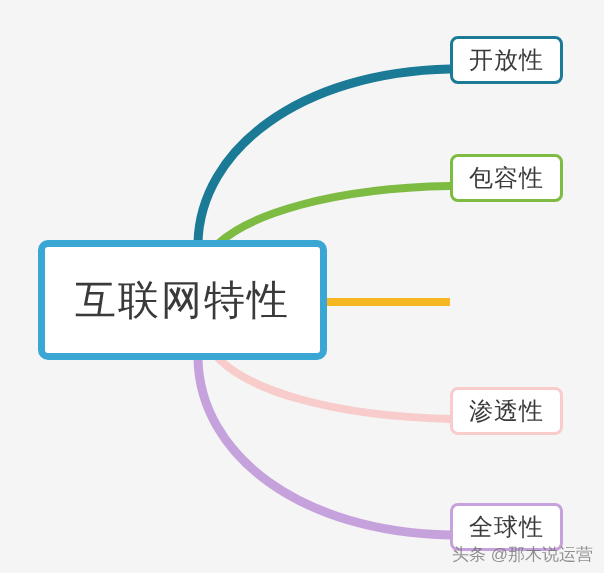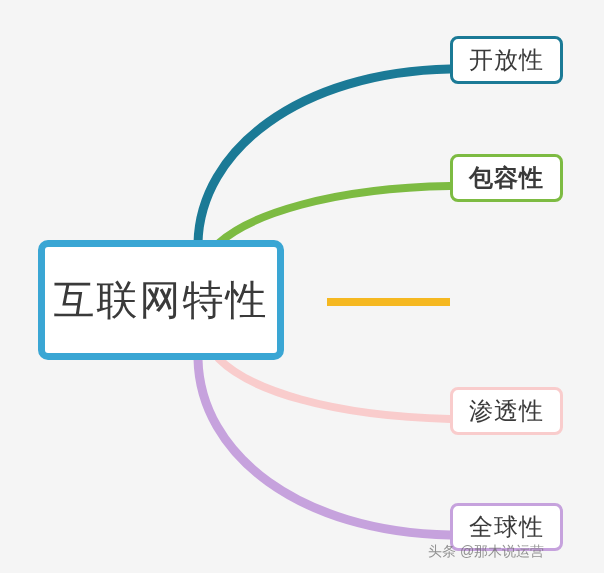--- a/index.html
+++ b/index.html
@@ -38,21 +38,21 @@
   }
   .node-label {
     color: #333333;
     white-space: nowrap;
     letter-spacing: 1px;
   }
   
   #node-central {
     left: 38px;
     top: 240px;
-    width: 246px;
+    width: 289px;
     height: 120px;
     border: 7px solid #3aa6d4;
     border-radius: 10px;
   }
   #node-central .node-label {
     font-size: 41px;
     color: #3a3a3a;
     letter-spacing: 2px;
   }
   
@@ -62,30 +62,30 @@
     height: 48px;
     border-width: 3px;
     border-style: solid;
     border-radius: 8px;
   }
   .branch .node-label {
     font-size: 24px;
     color: #3a3a3a;
   }
   #node-branch-0 { top: 36px;  border-color: #1b7a96; }
-  #node-branch-1 { top: 154px; border-color: #7dbb42; font-weight: bold; }
+  #node-branch-1 { top: 154px; border-color: #7dbb42; }
   #node-branch-2 { top: 270px; border-color: #f5b821; }
   #node-branch-3 { top: 387px; border-color: #f9cccc; }
   #node-branch-4 { top: 503px; border-color: #c6a2dd; }
 
   #watermark {
     position: absolute;
-    left: 428px;
+    left: 452px;
     top: 543px;
-    font-size: 14px;
+    font-size: 17px;
     color: #6b6b6b;
     opacity: 0.72;
     white-space: nowrap;
     z-index: 9;
     letter-spacing: 0px;
   }
 </style>
 </head>
 <body>
 

